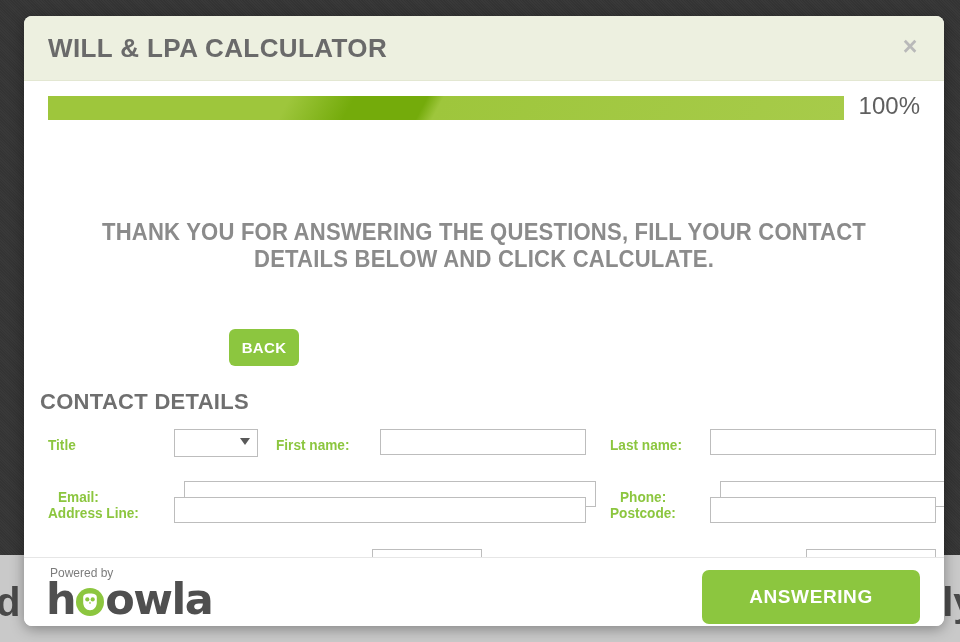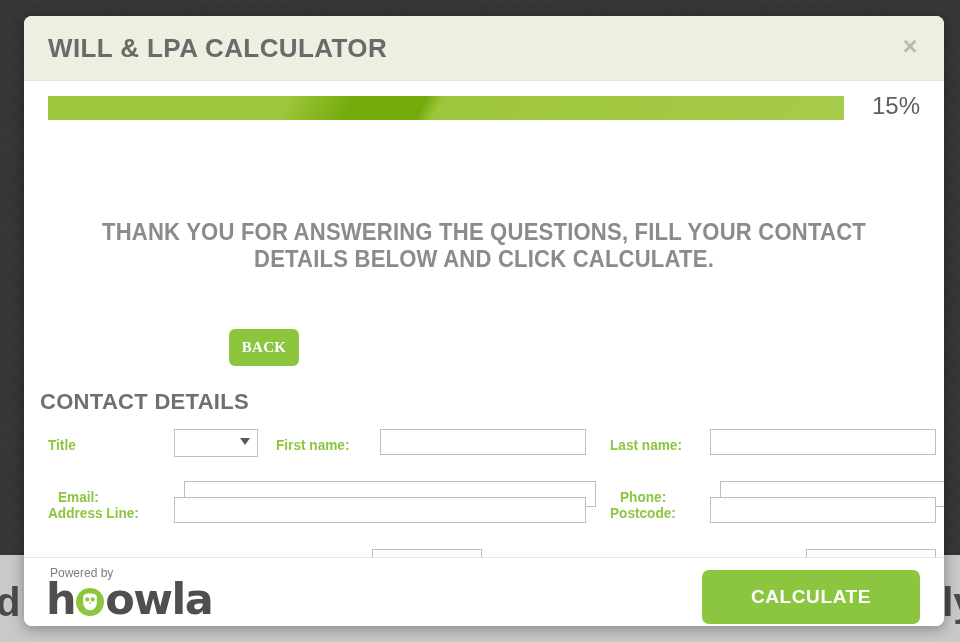--- a/index.html
+++ b/index.html
@@ -175,21 +175,21 @@
     width: 70px;
     height: 37px;
     background: #8cc63f;
     border: none;
     border-radius: 6px;
     color: #ffffff;
     font-size: 15px;
     font-weight: 700;
     letter-spacing: 0.3px;
     cursor: pointer;
-    font-family: Liberation Serif, serif;
+    font-family: Liberation Sans, sans-serif;
   }
 
   
   .section-title {
     position: absolute;
     left: 16px;
     top: 308px;
     font-size: 22px;
     font-weight: 700;
     color: #6f6f6f;
@@ -376,21 +376,21 @@
       <div class="modal-title">WILL &amp; LPA CALCULATOR</div>
       <button class="close-btn">×</button>
     </div>
 
     <div class="modal-body">
 
       <div class="progress-row">
         <div class="progress-track">
           <div class="progress-fill"></div>
         </div>
-        <div class="progress-label">15%</div>
+        <div class="progress-label">100%</div>
       </div>
 
       <div class="headline">THANK YOU FOR ANSWERING THE QUESTIONS, FILL YOUR CONTACT DETAILS BELOW AND CLICK CALCULATE.</div>
 
       <button class="back-btn">BACK</button>
 
       <div class="section-title">CONTACT DETAILS</div>
 
       <div class="form">
 
@@ -454,17 +454,17 @@
             <path d="M2.2 4.2 C2.2 1.8 4.4 0.6 9 0.6 C13.6 0.6 15.8 1.8 15.8 4.2
                      L15.8 9.5 C15.8 14.0 12.8 17.2 9 17.2 C5.2 17.2 2.2 14.0 2.2 9.5 Z" fill="#ffffff"></path>
             <circle cx="6.3" cy="6.4" r="2.1" fill="#8cc63f"></circle>
             <circle cx="11.7" cy="6.4" r="2.1" fill="#8cc63f"></circle>
             <path d="M9 8.6 L10.2 10.6 L7.8 10.6 Z" fill="#8cc63f"></path>
           </svg>
         </span>
         <span class="logo-text-2">owla</span>
       </div>
 
-      <button class="calc-btn">CALCULATE</button>
+      <button class="calc-btn">ANSWERING</button>
     </div>
 
   </div>
 </div>
 
 </body></html>

